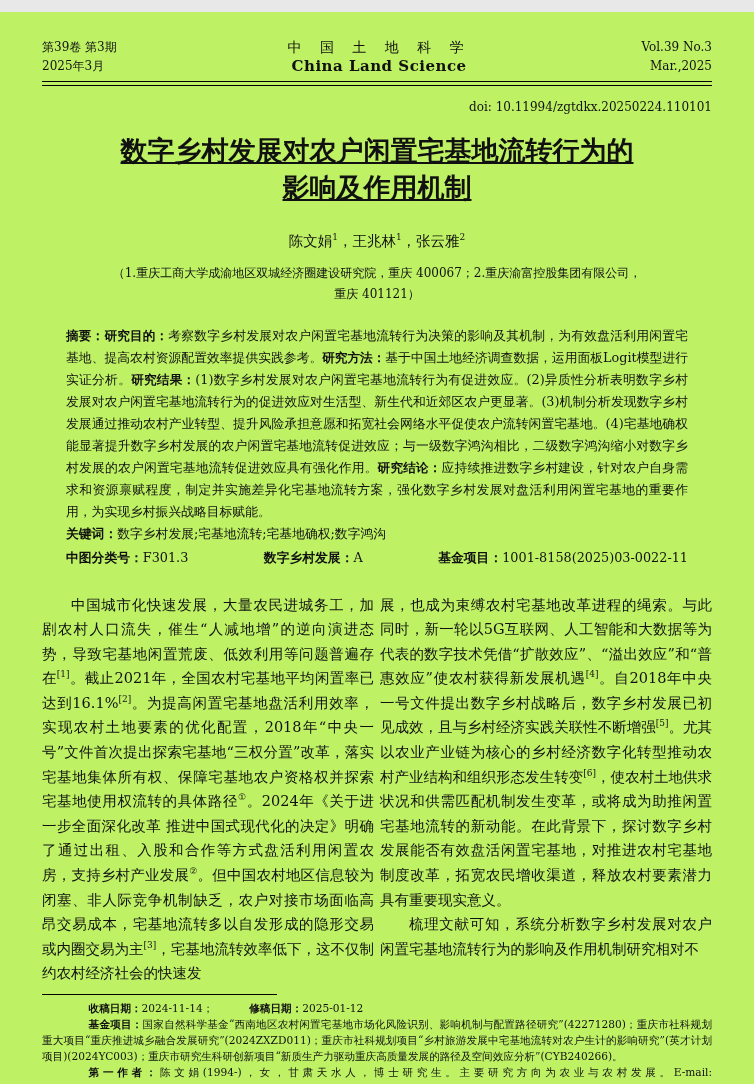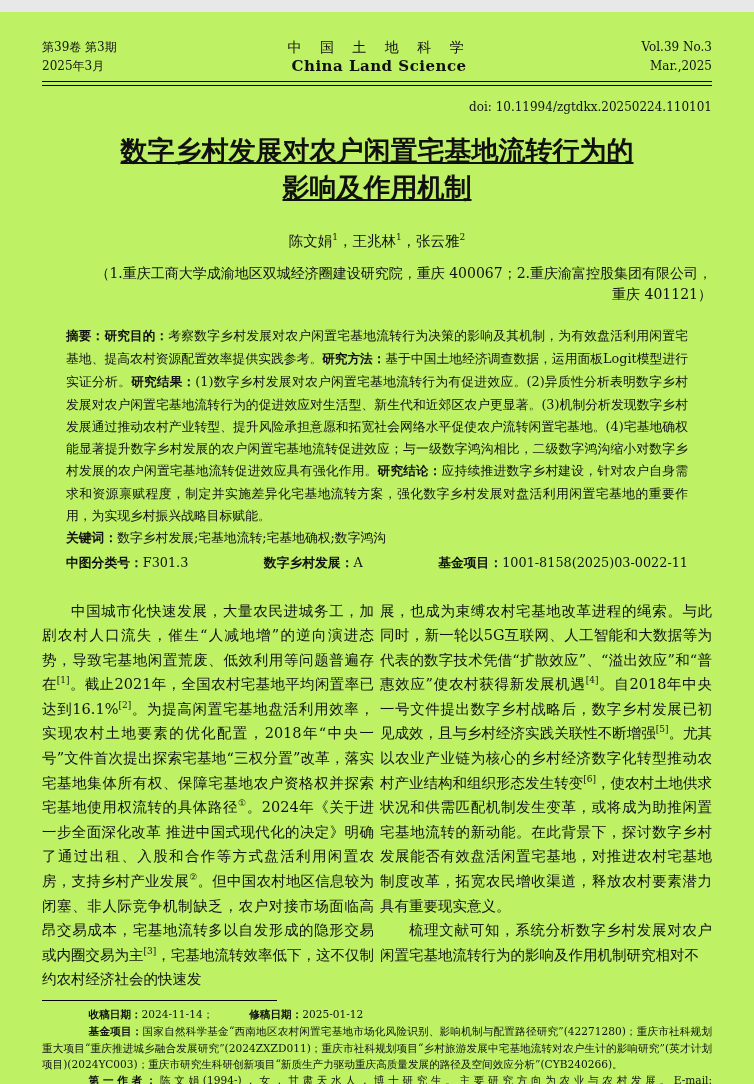--- a/index.html
+++ b/index.html
@@ -2,37 +2,37 @@
 <html><head>
 <meta charset="utf-8">
 <style>
   html,body{margin:0;padding:0;background:#e8e8e8;}
   .page{
     position:relative;width:754px;height:1084px;background:#bef264;
     margin:12px auto;box-sizing:border-box;padding:26px 42px 0 42px;
     font-family:"DejaVu Serif","Liberation Serif",serif;color:#111;
     overflow:hidden;
   }
-  strong,b{font-family:Liberation Mono, monospace;font-weight:700;}
+  strong,b{font-family:Liberation Sans, sans-serif;font-weight:700;}
   sup{font-size:62%;line-height:0;}
   
   .jheader{display:flex;justify-content:space-between;align-items:flex-end;font-size:12px;line-height:19px;}
   .jheader .hcol{white-space:nowrap;}
   .hleft{text-align:left;}
   .hcenter{text-align:center;}
   .hcenter .cn{font-size:14px;letter-spacing:7px;}
   .hcenter .en{font-weight:700;letter-spacing:.5px;font-size:15px;}
   .hright{text-align:right;}
   .double-rule{margin-top:5px;height:2.5px;border-top:1.6px solid #000;border-bottom:1.6px solid #000;}
   .doi-line{text-align:right;font-size:12px;margin-top:14px;}
   
   .art-title{margin-top:18px;text-align:center;font-family:"DejaVu Sans","Liberation Sans",sans-serif;
     font-weight:700;font-size:27px;line-height:37px;text-decoration:underline;}
   .authors{margin-top:26px;text-align:center;font-size:14.5px;}
-  .affil{margin-top:12px;text-align:right;font-size:14px;line-height:21px;}
+  .affil{margin-top:12px;text-align:center;font-size:12px;line-height:21px;}
   
   .abstract{margin:20px 24px 0 24px;font-size:12.8px;line-height:22px;text-align:justify;}
   .abstract strong{font-size:12.6px;}
   .kw-line{margin:0 24px;font-size:12.8px;line-height:22px;}
   .meta-row{margin:2px 24px 0 24px;display:flex;justify-content:space-between;font-size:12.8px;line-height:22px;}
   .meta-item{white-space:nowrap;}
   
   .body-cols{margin-top:24px;display:flex;justify-content:space-between;}
   .bcol{width:332px;font-size:14.5px;line-height:24.6px;text-align:justify;}
   .para-indent{text-indent:2em;}

